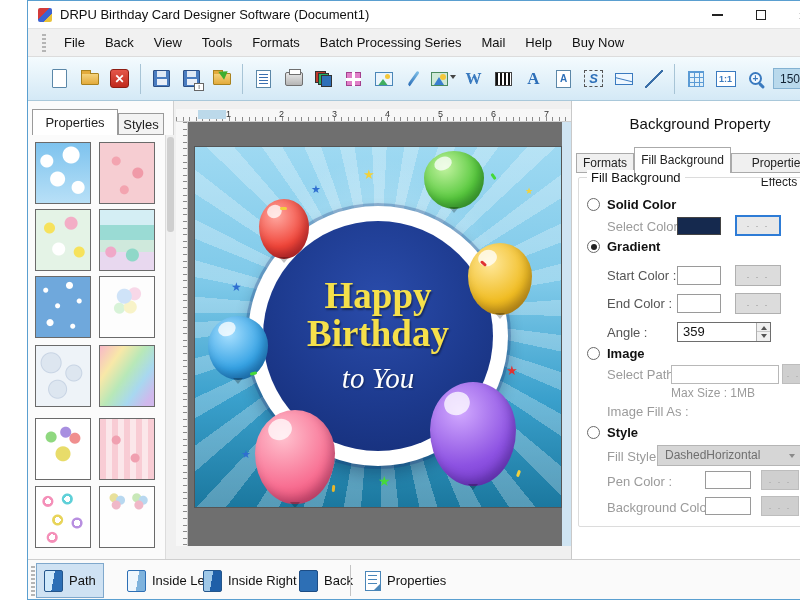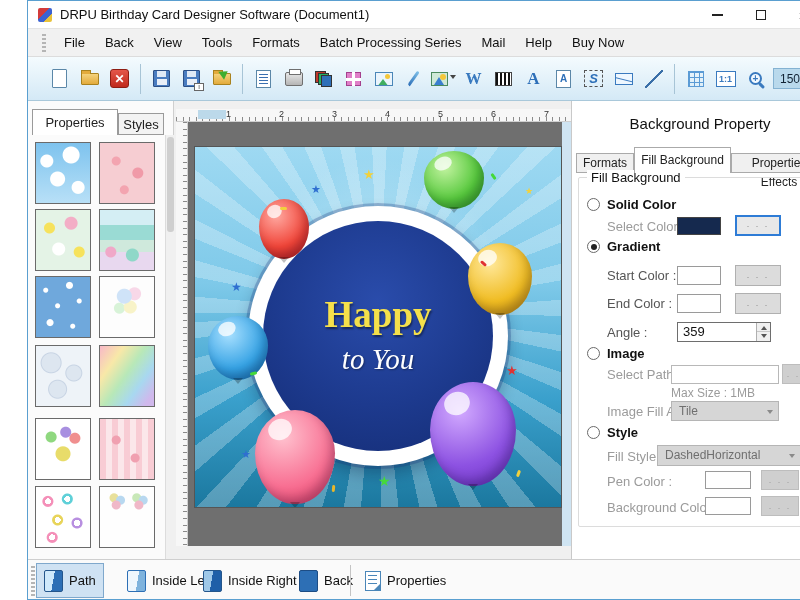--- a/index.html
+++ b/index.html
@@ -315,20 +315,21 @@
   </div>
   <div class="ruler-blue-bar"></div>
   <div class="vruler"></div>
   <div class="canvas-gray"></div>
   <div class="canvas-scroll"></div>
 
   <div class="card" id="card">
     <div class="ring">
       <div class="ring-inner">
         <div class="card-h1">Happy</div>
+        <div class="card-h1">Birthday</div>
         <div class="card-h3">to You</div>
       </div>
     </div>
     <div id="decor-layer">
         <div class="balloon" style="left: 64px; top: 52px; width: 50px; height: 60px; background: radial-gradient(circle at 35% 28%, rgb(255, 168, 160), rgb(240, 68, 56) 58%, rgb(193, 29, 29) 96%);"></div>
         <div class="balloon" style="left: 229px; top: 4px; width: 60px; height: 58px; background: radial-gradient(circle at 35% 28%, rgb(194, 243, 160), rgb(86, 200, 60) 58%, rgb(47, 158, 31) 96%);"></div>
         <div class="balloon" style="left: 273px; top: 96px; width: 64px; height: 72px; background: radial-gradient(circle at 35% 28%, rgb(255, 232, 154), rgb(240, 188, 34) 58%, rgb(195, 137, 11) 96%);"></div>
         <div class="balloon" style="left: 13px; top: 169px; width: 60px; height: 64px; background: radial-gradient(circle at 35% 28%, rgb(168, 224, 255), rgb(53, 162, 228) 58%, rgb(18, 112, 180) 96%);"></div>
         <div class="balloon" style="left: 60px; top: 263px; width: 80px; height: 94px; background: radial-gradient(circle at 35% 28%, rgb(255, 194, 207), rgb(248, 112, 147) 58%, rgb(223, 58, 100) 96%);"></div>
         <div class="balloon" style="left: 235px; top: 235px; width: 86px; height: 104px; background: radial-gradient(circle at 35% 28%, rgb(210, 170, 255), rgb(141, 82, 226) 58%, rgb(106, 47, 192) 96%);"></div>
@@ -385,24 +386,20 @@
         </div>
       </div>
 
       <div class="radio" style="left:8px;top:169px"></div>
       <div class="rlabel" style="left:28px;top:168px">Image</div>
       <div class="flabel lab-dis" style="left:28px;top:189px">Select Path :</div>
       <div class="field" style="left:92px;top:187px;width:108px;height:19px"></div>
       <div class="browse disabled" style="left:203px;top:186px;width:32px;height:20px;line-height:18px">. . .</div>
       <div class="note" style="left:92px;top:208px">Max Size : 1MB</div>
       <div class="flabel lab-dis" style="left:28px;top:226px">Image Fill As :</div>
-      <div class="dropdown" style="left:92px;top:223px;width:108px;height:20px;line-height:18px">
-        <span>Tile</span>
-        <div class="dd-arrow"></div>
-      </div>
 
       <div class="radio" style="left:8px;top:248px"></div>
       <div class="rlabel" style="left:28px;top:247px">Style</div>
       <div class="flabel lab-dis" style="left:28px;top:271px">Fill Style :</div>
       <div class="dropdown" style="left:78px;top:267px;width:144px;height:21px;line-height:19px">
         <span>DashedHorizontal</span>
         <div class="dd-arrow"></div>
       </div>
       <div class="flabel lab-dis" style="left:28px;top:296px">Pen Color :</div>
       <div class="swatch" style="left:126px;top:293px;width:46px;height:18px"></div>

